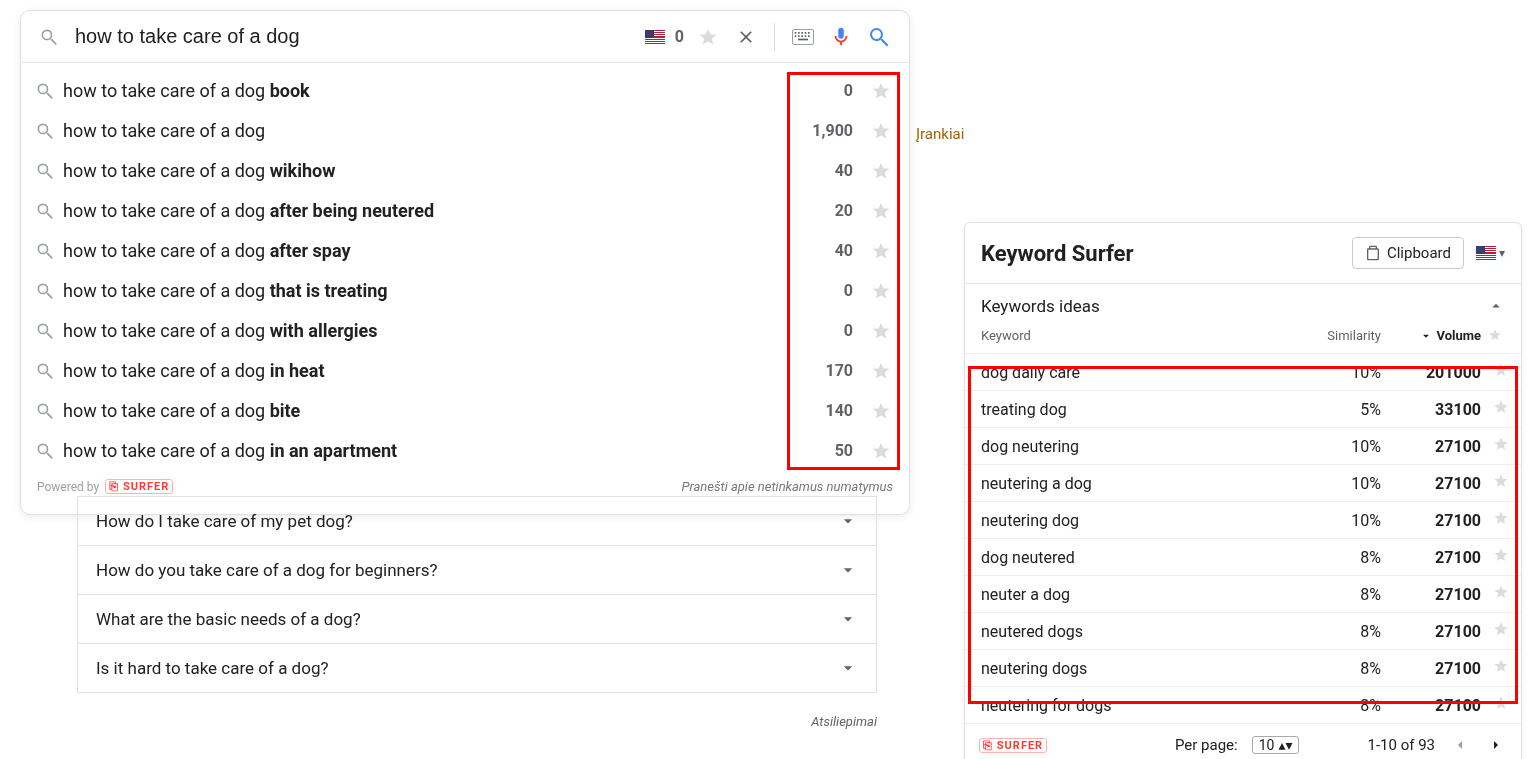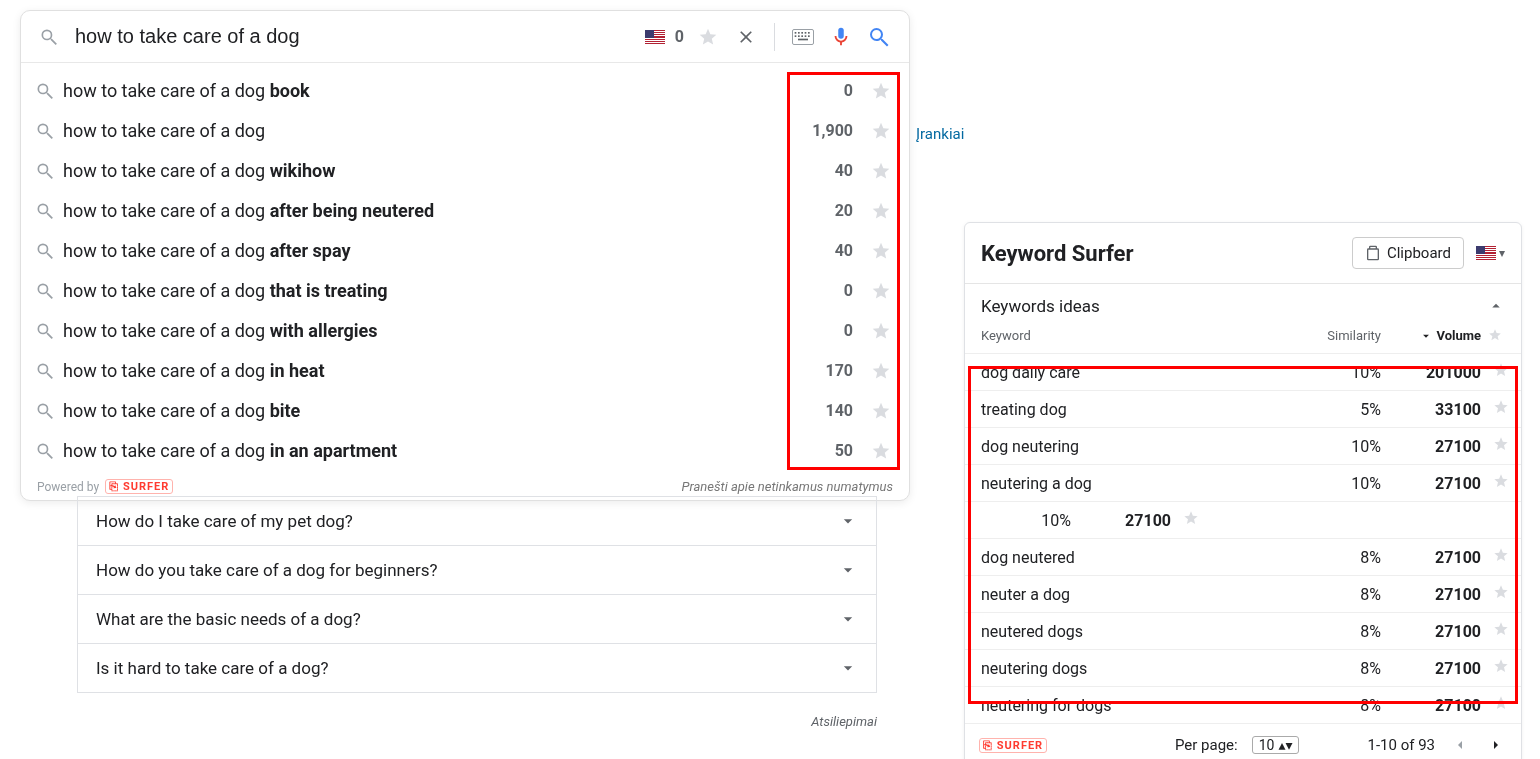--- a/index.html
+++ b/index.html
@@ -17,21 +17,21 @@
   
   .search-panel {
     position: absolute;
     left: 20px;
     top: 10px;
     width: 890px;
     background: #fff;
     border: 1px solid #e0e0e0;
     border-radius: 10px;
     box-shadow: 0 2px 8px rgba(0,0,0,.08);
-    padding-bottom: 2px;
+    padding-bottom: 16px;
   }
   .search-bar {
     display: flex;
     align-items: center;
     height: 52px;
     padding: 0 16px 0 14px;
     border-bottom: 1px solid #e8e8e8;
     gap: 10px;
   }
   .search-bar .query {
@@ -112,21 +112,21 @@
   .highlight-box {
     position: absolute;
     border: 3px solid #f00;
     pointer-events: none;
   }
   .hb-sug { left: 787px; top: 72px; width: 113px; height: 398px; }
 
   
   .bg-text {
     position: absolute;
-    color: #0369a1;
+    color: #a16207;
     font-size: 15px;
   }
   .bg1 { left: 916px; top: 125px; }
 
   
   .paa-wrap {
     position: absolute;
     left: 77px;
     top: 496px;
     width: 800px;
@@ -499,20 +499,21 @@
       </div>
       <div class="ks-row">
         <div class="c-kw">neutering a dog</div>
         <div class="c-sim">10%</div>
         <div class="c-vol">27100</div>
         <div class="c-star"><svg viewBox="0 0 24 24">
             <path d="M12 17.27L18.18 21l-1.64-7.03L22 9.24l-7.19-.61L12 2 9.19 8.63 2 9.24l5.46 4.73L5.82 21z"></path>
           </svg></div>
       </div>
       <div class="ks-row">
+        <div class="c-kw">neutering dog</div>
         <div class="c-sim">10%</div>
         <div class="c-vol">27100</div>
         <div class="c-star"><svg viewBox="0 0 24 24">
             <path d="M12 17.27L18.18 21l-1.64-7.03L22 9.24l-7.19-.61L12 2 9.19 8.63 2 9.24l5.46 4.73L5.82 21z"></path>
           </svg></div>
       </div>
       <div class="ks-row">
         <div class="c-kw">dog neutered</div>
         <div class="c-sim">8%</div>
         <div class="c-vol">27100</div>

